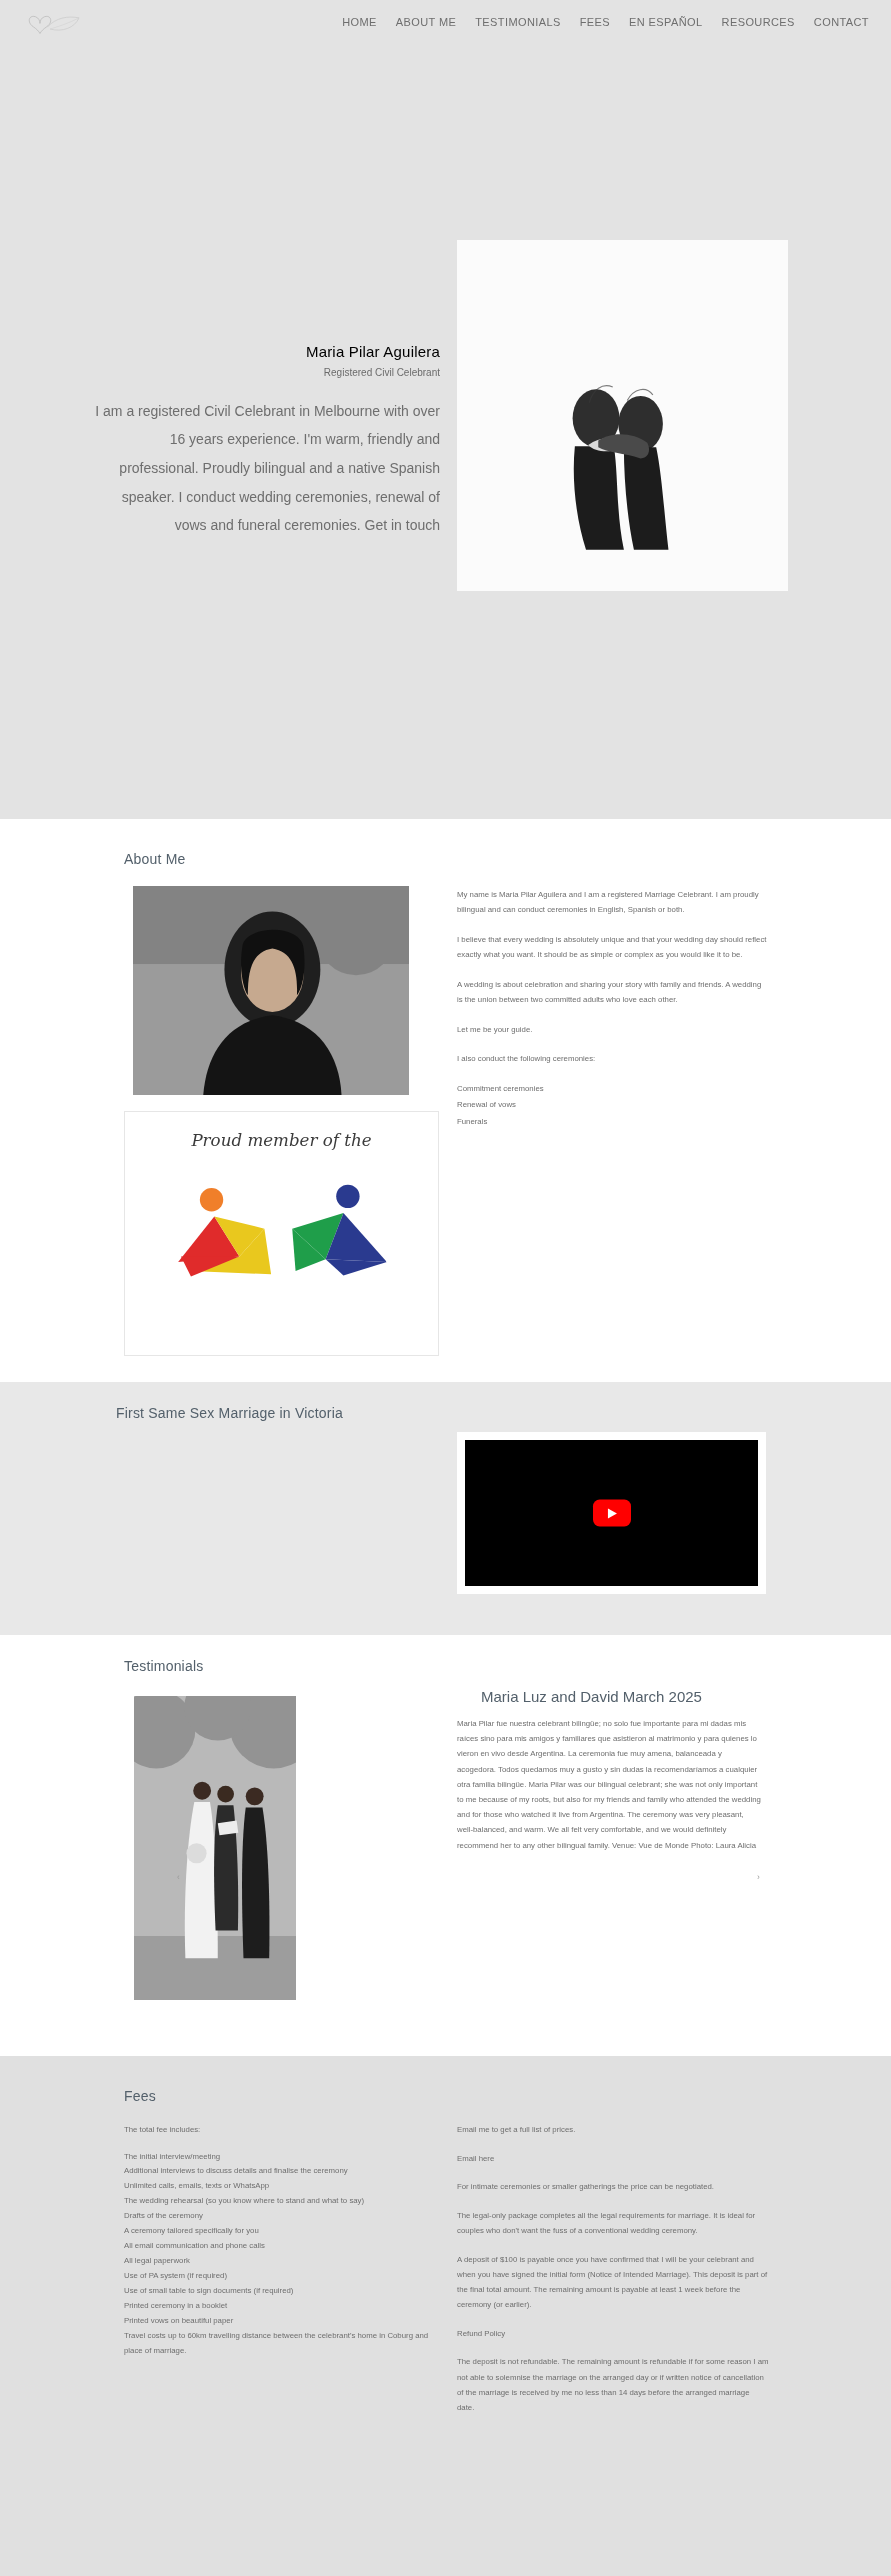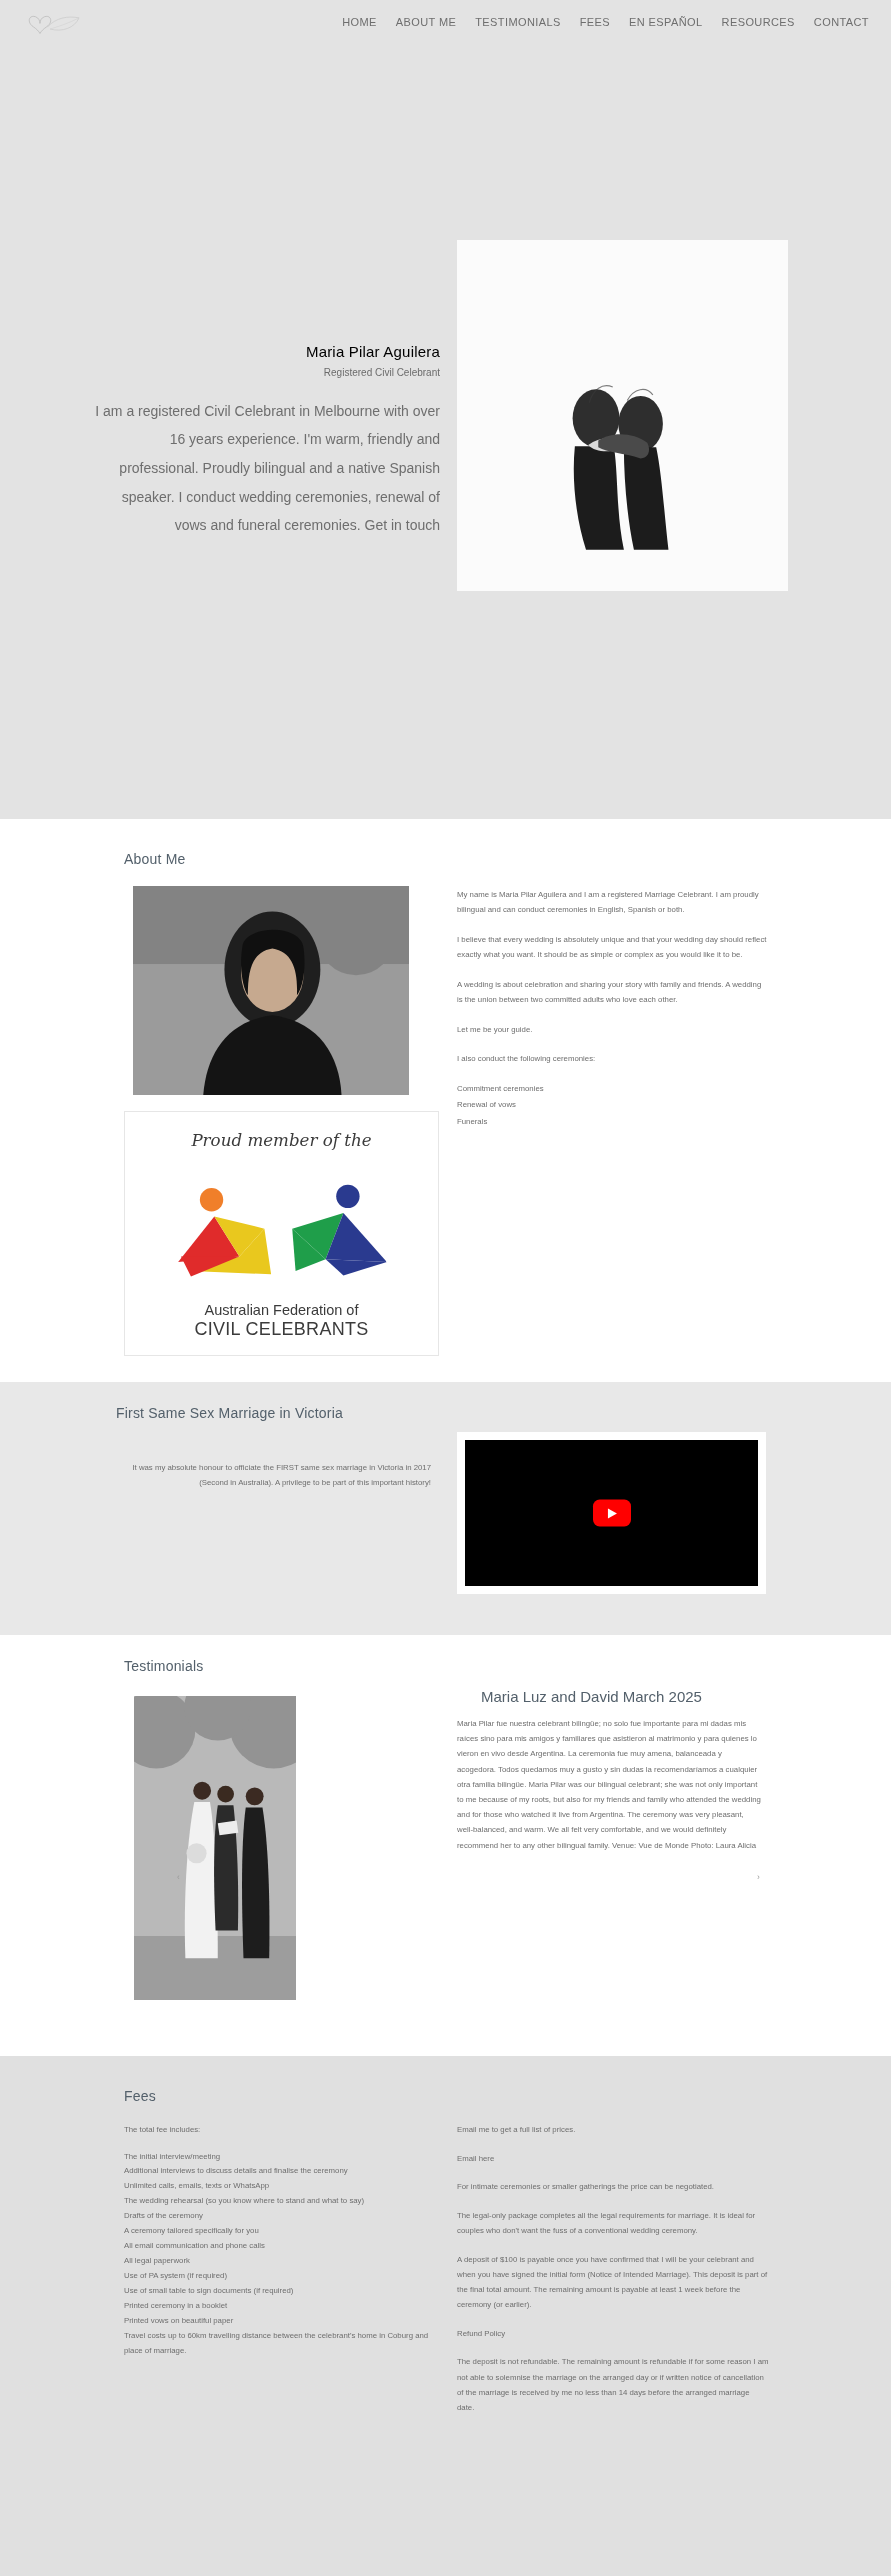--- a/index.html
+++ b/index.html
@@ -316,32 +316,25 @@
       <circle cx="400" cy="42" r="21" fill="#2a3a8f"></circle>
       <path d="M95 160 L160 78 L205 150 Z" fill="#e02b2b"></path>
       <path d="M160 78 L250 100 L205 150 Z" fill="#e9c81e"></path>
       <path d="M118 176 L205 150 L250 100 L262 182 Z" fill="#e9c81e"></path>
       <path d="M100 150 L205 150 L118 186 Z" fill="#e02b2b"></path>
       <path d="M300 100 L392 72 L360 155 Z" fill="#1f9e4a"></path>
       <path d="M392 72 L470 160 L360 155 Z" fill="#2a3a8f"></path>
       <path d="M300 100 L360 155 L306 176 Z" fill="#1f9e4a"></path>
       <path d="M360 155 L470 160 L392 184 Z" fill="#2a3a8f"></path>
     </svg>
-    <div class="afcc-bottom">
-      <div class="afcc-b1">Australian Federation of</div>
-      <div class="afcc-b2">CIVIL CELEBRANTS</div>
-    </div>
   </div>
 </section>
 
 <section class="videos section">
   <h2 class="sec-title">First Same Sex Marriage in Victoria</h2>
-  <div class="video-text">
-    <p class="body">It was my absolute honour to officiate the FIRST same sex marriage in Victoria in 2017 (Second in Australia). A privilege to be part of this important history!</p>
-  </div>
   <div class="video-frame">
     <div class="video-inner">
       <div class="play-btn">
         <div class="play-tri"></div>
       </div>
     </div>
   </div>
 </section>
 
 <section class="testimonials section">

